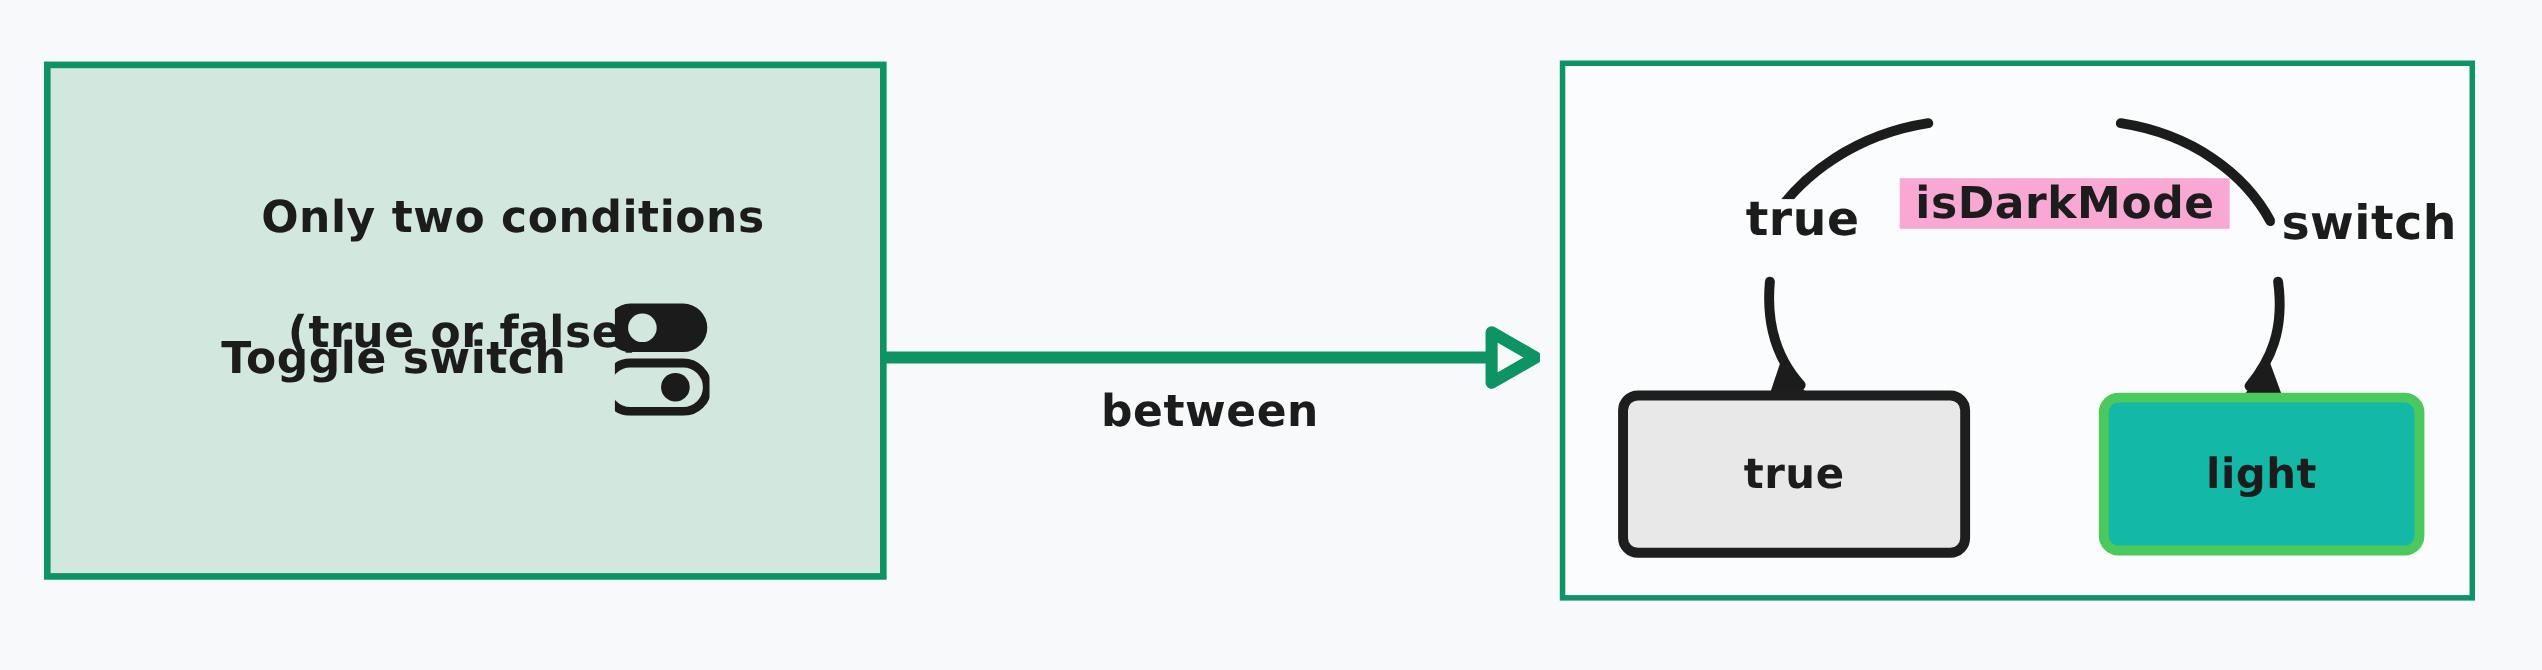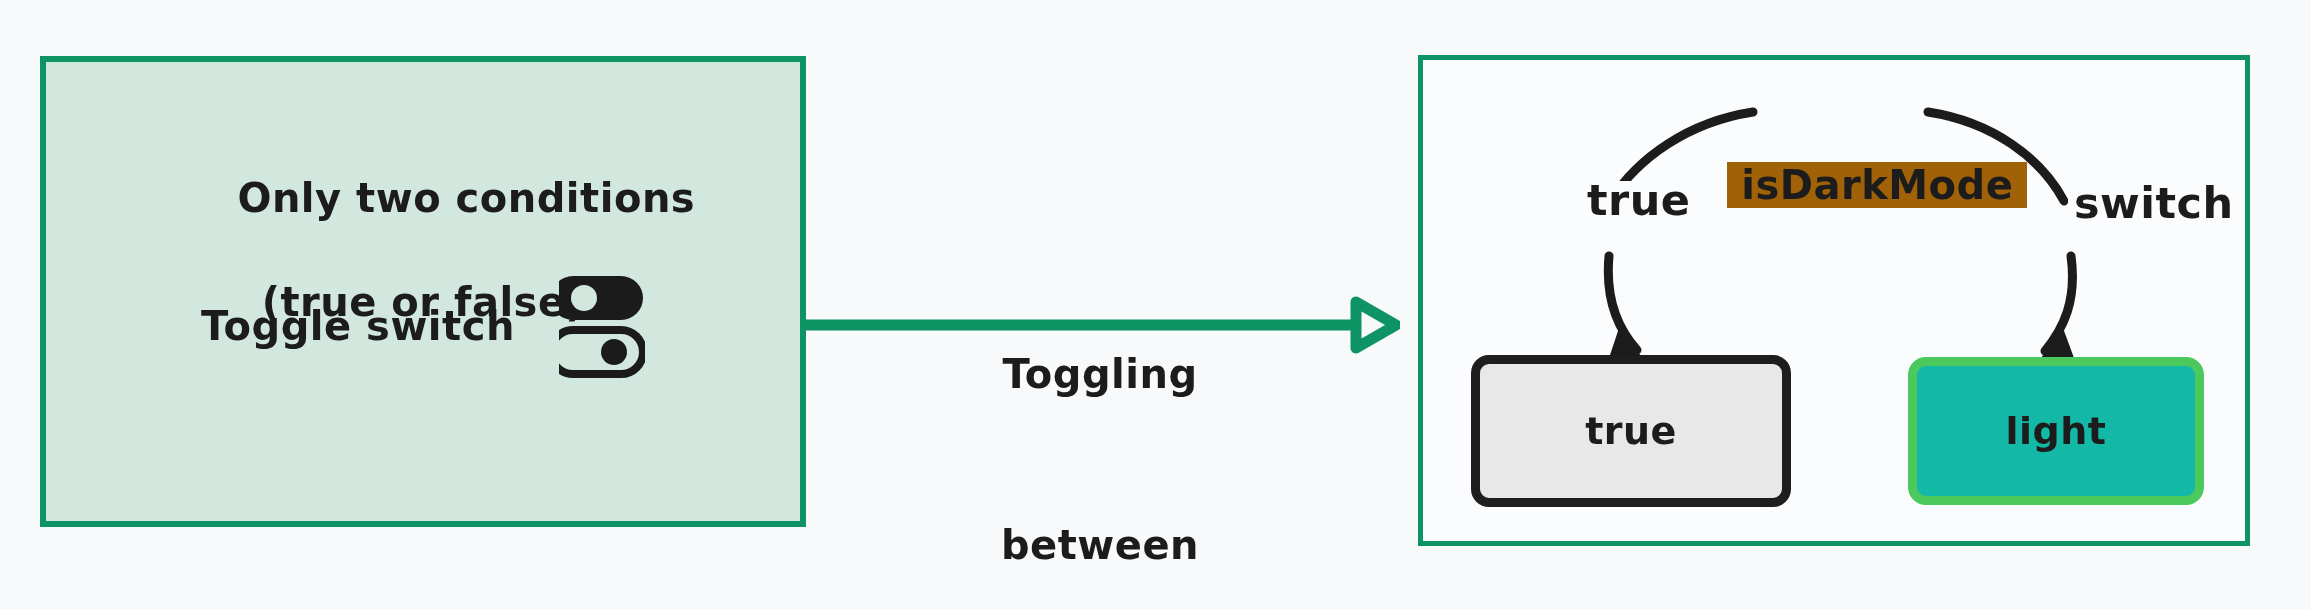--- a/index.html
+++ b/index.html
@@ -115,21 +115,21 @@
     position: absolute;
     left: 0;
     top: 56px;
     width: 100%;
     text-align: center;
     font-size: 40px;
     line-height: 46px;
     z-index: 4;
   }
   #var-label .var-bg {
-    background: #a16207;
+    background: #f9a8d4;
     padding: 0 14px;
   }
   .edge-label {
     position: absolute;
     font-size: 43px;
     line-height: 38px;
     z-index: 4;
     background: #fbfcfd;
     padding: 0 6px;
   }
@@ -192,21 +192,20 @@
       </svg>
     </div>
   </div>
 
   <svg id="connector-arrow" viewBox="0 0 600 110">
     <line x1="4" y1="55" x2="560" y2="55" stroke="#0e9464" stroke-width="11"></line>
     <path d="M556 32 L596 55 L556 78 Z" fill="none" stroke="#0e9464" stroke-width="11" stroke-linejoin="round"></path>
   </svg>
 
   <div id="connector-label" class="hand">
-    <span><span class="lbl-bg">Toggling</span></span>
     <span><span class="lbl-bg">between</span></span>
     
   </div>
 
   <div id="right-panel">
 
     <svg id="branch-svg" viewBox="0 0 822 481">
 
       <path d="M330 52 C265 62 215 98 188 140" fill="none" stroke="#1c1c1c" stroke-width="9" stroke-linecap="round"></path>
 

